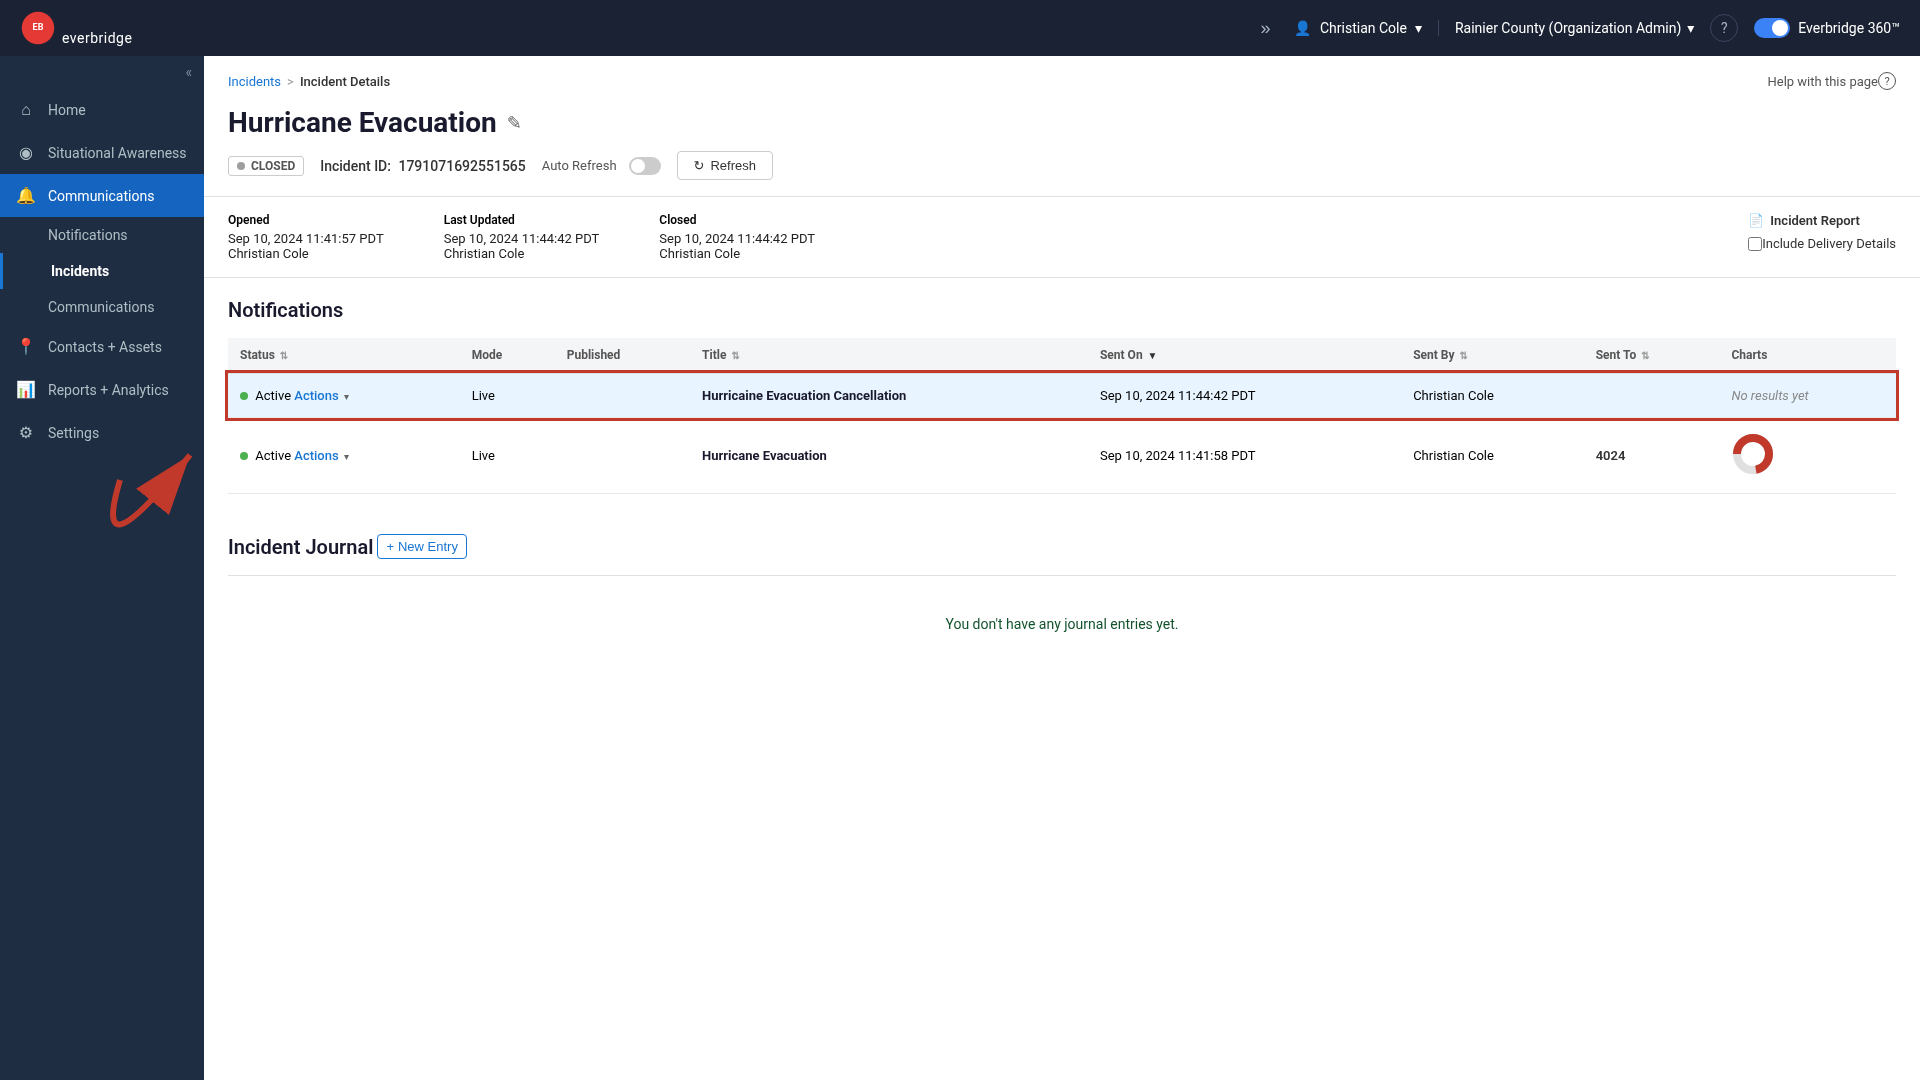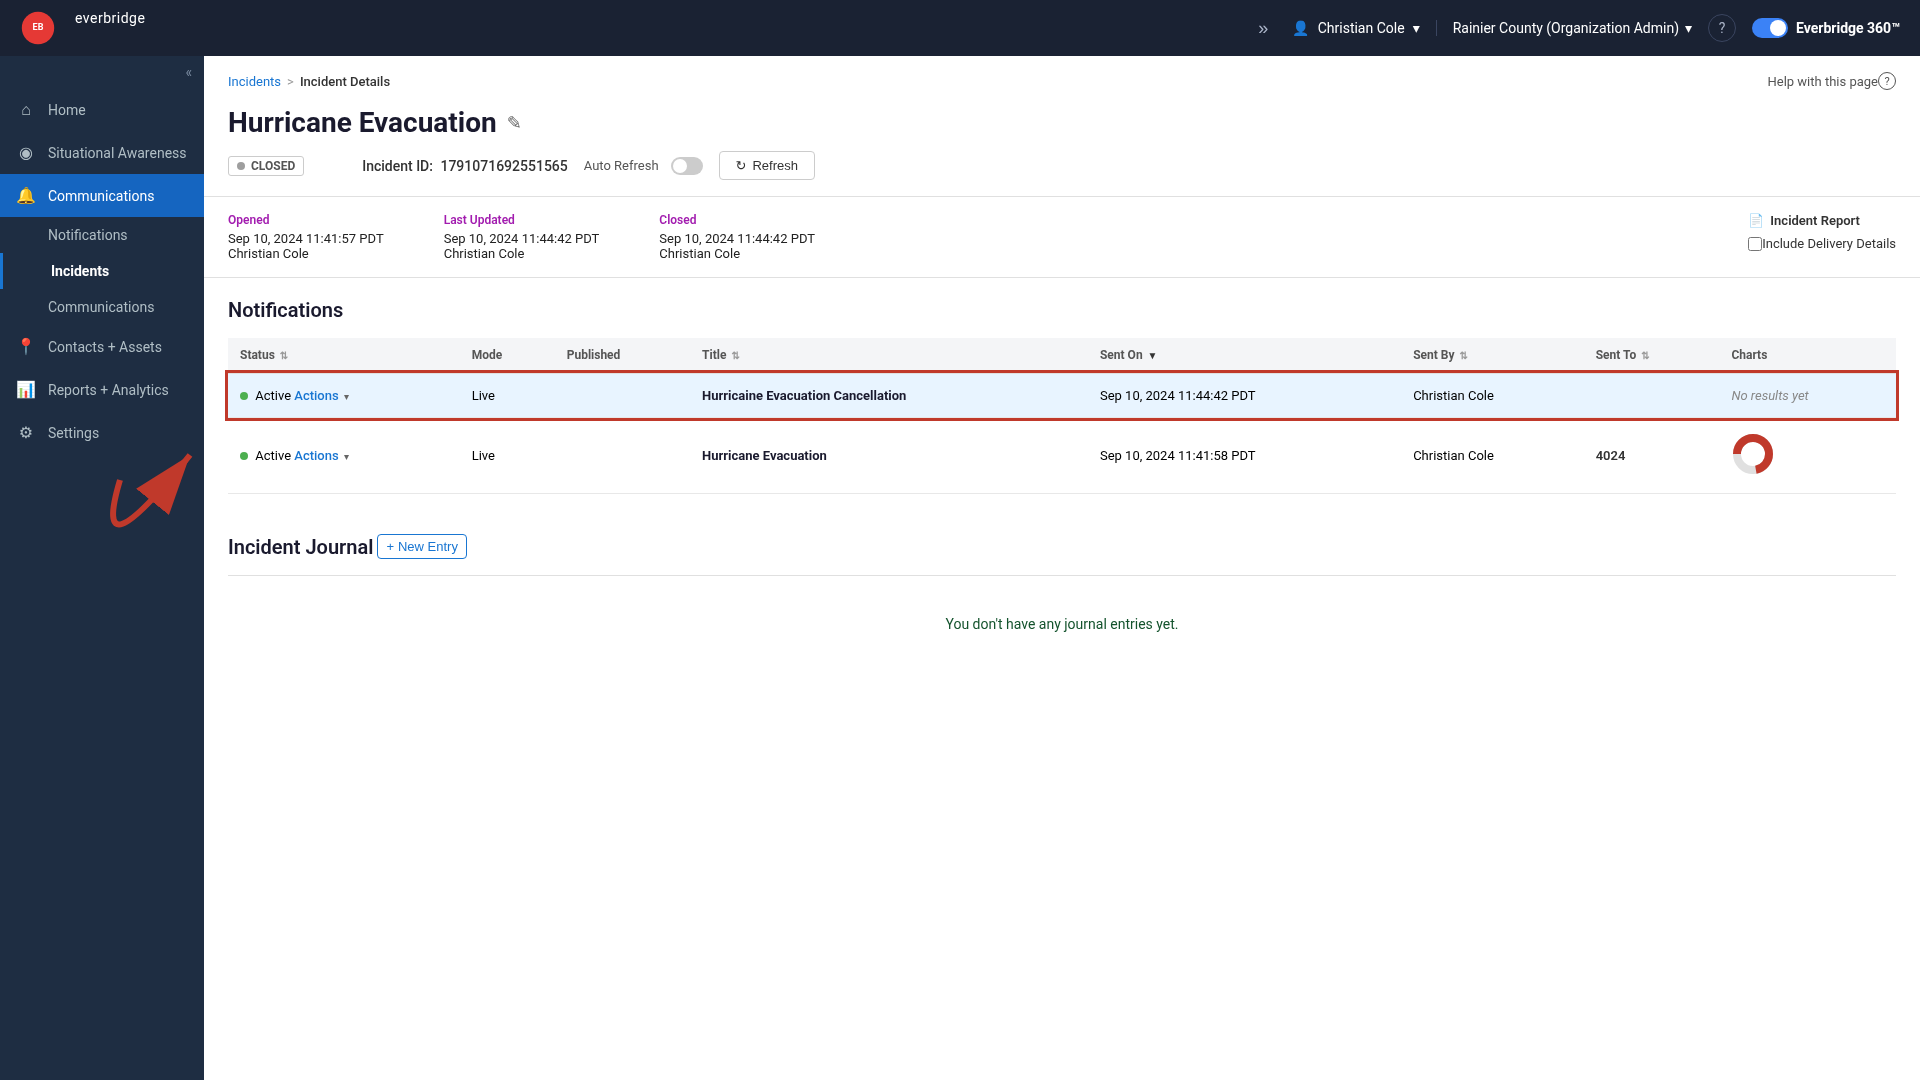--- a/index.html
+++ b/index.html
@@ -10,22 +10,22 @@
       background: #1a2233;
       height: 56px;
       display: flex;
       align-items: center;
       padding: 0 20px;
       flex-shrink: 0;
       z-index: 100;
     }
     .top-nav-logo {
       display: flex;
-      align-items: flex-start;
-      gap: 19px;
+      align-items: flex-end;
+      gap: 6px;
       margin-right: auto;
     }
     .logo-icon {
       width: 36px;
       height: 36px;
     }
     .logo-text {
       color: white;
       font-size: 14px;
       font-weight: 400;
@@ -74,21 +74,21 @@
       align-items: center;
       justify-content: center;
       font-size: 14px;
     }
     .nav-badge {
       display: flex;
       align-items: center;
       gap: 8px;
       color: white;
       font-size: 14px;
-      font-weight: 700;
+      font-weight: 400;
     }
     .toggle-switch {
       width: 36px;
       height: 20px;
       background: #3b82f6;
       border-radius: 10px;
       position: relative;
       cursor: pointer;
     }
     .toggle-switch::after {
@@ -230,21 +230,20 @@
     .status-dot {
       width: 8px;
       height: 8px;
       border-radius: 50%;
       background: #9e9e9e;
     }
     .incident-id {
       font-size: 14px;
       color: #333;
       font-weight: 500;
-      margin-left: 42px;
     }
     .auto-refresh-row {
       display: flex;
       align-items: center;
       gap: 12px;
       font-size: 13px;
       color: #555;
     }
     .toggle-small {
       width: 32px;
@@ -280,21 +279,21 @@
     
     .incident-details {
       padding: 16px 24px;
       display: flex;
       gap: 60px;
       border-bottom: 1px solid #e0e0e0;
       flex-wrap: wrap;
     }
     .detail-group label {
       font-size: 12px;
-      color: #a21caf;
+      color: #000000;
       font-weight: 600;
       display: block;
       margin-bottom: 4px;
     }
     .detail-group .value {
       font-size: 13px;
       color: #222;
     }
     .incident-report-section {
       display: flex;

